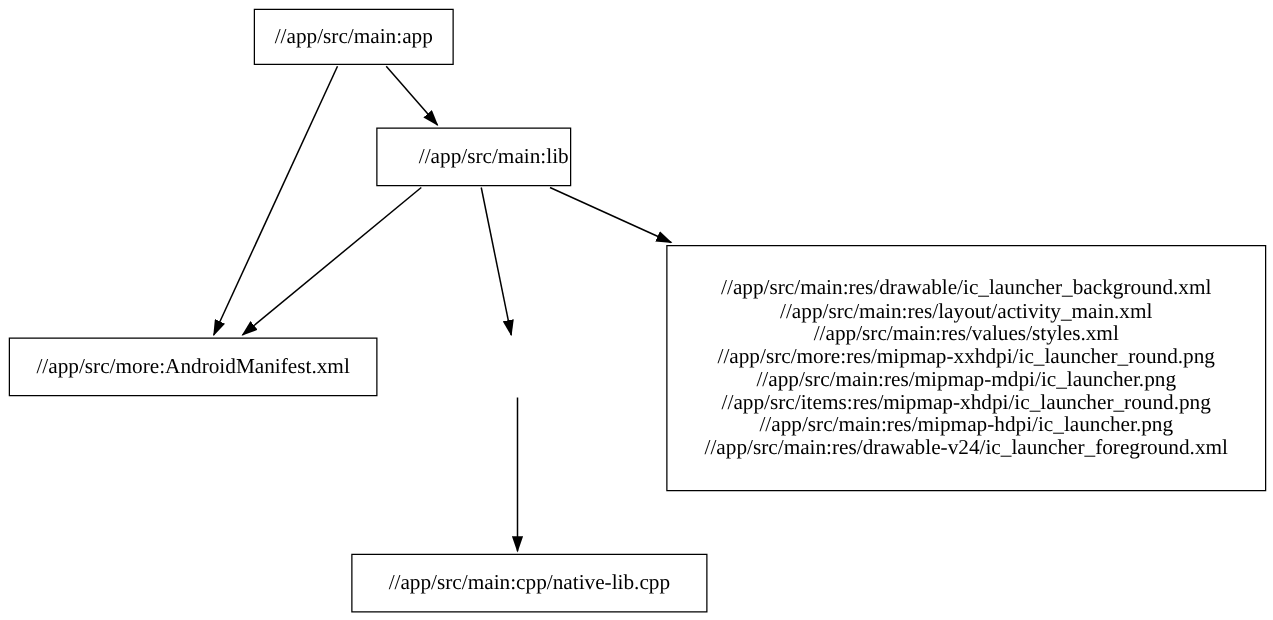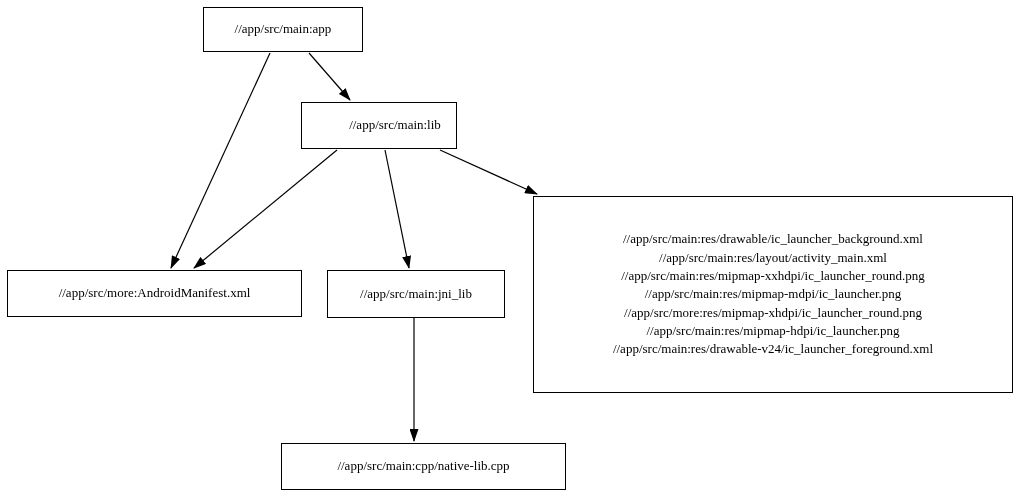--- a/index.html
+++ b/index.html
@@ -25,21 +25,21 @@
   }
   .node {
     position: absolute;
     box-sizing: border-box;
     border: 1.2px solid #000000;
     background: #ffffff;
     display: flex;
     align-items: center;
     justify-content: center;
     text-align: center;
-    font-size: 13px;
+    font-size: 17px;
     line-height: 1.08;
     white-space: nowrap;
   }
   .node.multiline {
     flex-direction: column;
     justify-content: center;
     line-height: 18.3px;
   }
   .node-app      { left: 203px; top: 7px;   width: 160px; height: 45px; }
   .node-lib      { left: 301px; top: 102px; width: 156px; height: 47px; padding-left: 32px; }
@@ -72,30 +72,28 @@
   </div>
 
   <div class="node node-lib">
     <span>//app/src/main:lib</span>
   </div>
 
   <div class="node node-manifest">
     <span>//app/src/more:AndroidManifest.xml</span>
   </div>
 
-  <div class="node node-jni">
-    <span>//app/src/main:jni_lib</span>
-  </div>
 
   <div class="node node-res multiline">
     <div>//app/src/main:res/drawable/ic_launcher_background.xml</div>
     <div>//app/src/main:res/layout/activity_main.xml</div>
-    <div>//app/src/main:res/mipmap-xxhdpi/ic_launcher_round.png</div>
+    <div>//app/src/main:res/values/styles.xml</div>
+    <div>//app/src/more:res/mipmap-xxhdpi/ic_launcher_round.png</div>
     <div>//app/src/main:res/mipmap-mdpi/ic_launcher.png</div>
-    <div>//app/src/more:res/mipmap-xhdpi/ic_launcher_round.png</div>
+    <div>//app/src/items:res/mipmap-xhdpi/ic_launcher_round.png</div>
     <div>//app/src/main:res/mipmap-hdpi/ic_launcher.png</div>
     <div>//app/src/main:res/drawable-v24/ic_launcher_foreground.xml</div>
   </div>
 
   <div class="node node-native">
     <span>//app/src/main:cpp/native-lib.cpp</span>
   </div>
 
 </div>
 

